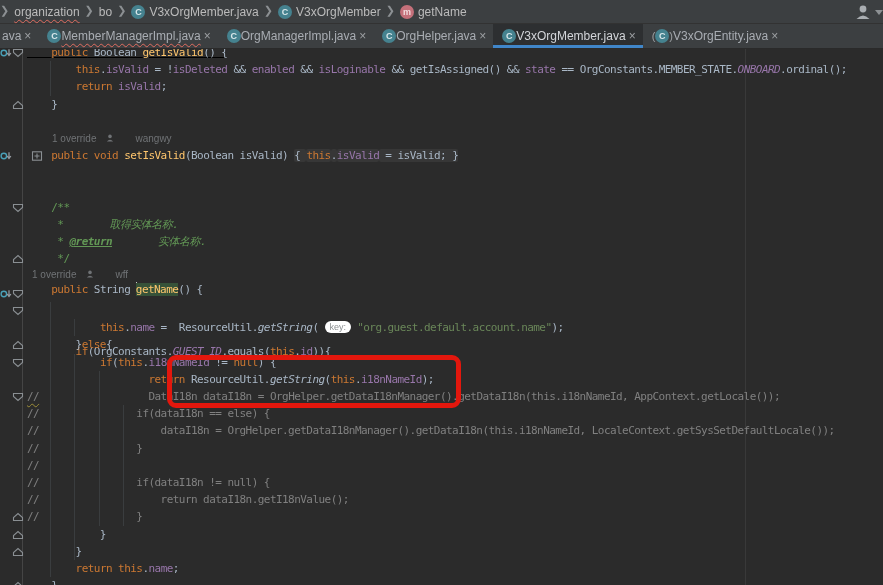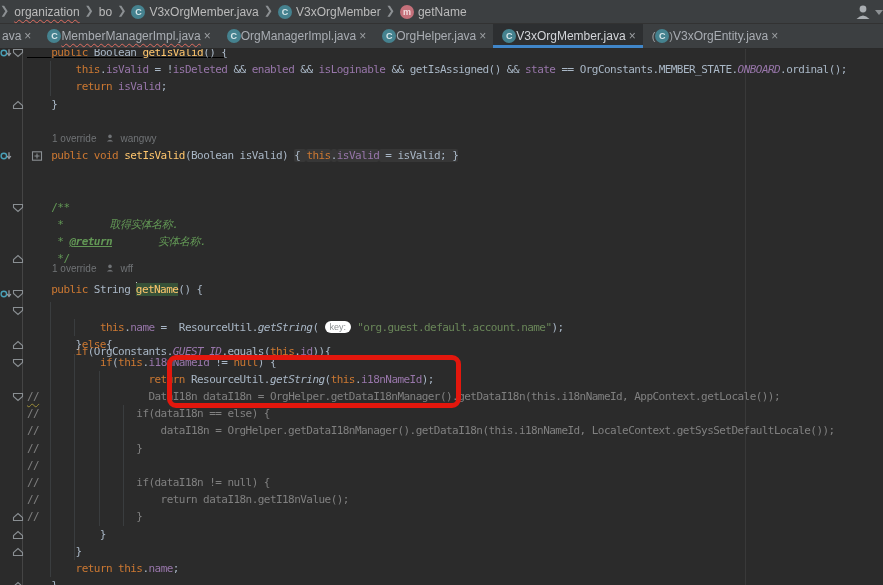--- a/index.html
+++ b/index.html
@@ -56,21 +56,21 @@
   .seg.jt{color:#629755;font-weight:bold;text-decoration:underline;font-style:italic;}
   .seg.mh{color:#ffc66d;background:#365239;}
   .seg.fold{background:rgba(255,255,255,0.06);border-radius:2px;}
   .caret{display:inline-block;width:0;border-left:1.5px solid #c8c8c8;height:13px;
          vertical-align:-2px;margin-right:-1.5px;}
   .pill{display:inline-block;background:#ffffff;color:#8c9092;border-radius:7px;
         font-family:"Liberation Sans",sans-serif;font-size:9px;letter-spacing:0;
         padding:0 5px;line-height:12px;vertical-align:1px;}
   .inlay{font-family:"Liberation Sans",sans-serif;font-size:10px;letter-spacing:0;
          color:#707376;cursor:pointer;}
-  .inlay .auth{margin-left:6px;}
+  .inlay .auth{margin-left:21px;}
   #annotation{position:absolute;left:167px;top:306px;width:284px;height:43px;
               border:5px solid var(--annot,#e3170d);border-radius:9px;pointer-events:none;}
 </style>
 </head>
 <body style="--accent: #4086c9; --annot: #e3170d;">
 
 <div id="breadcrumb" class="bar">
   <span class="bc-sep lead-chev">❯</span>
   <span id="bc-items" style="display: inline-flex; align-items: center; justify-content: center;">
       <span class="bc-item">
@@ -172,21 +172,21 @@
             <circle cx="4" cy="2.4" r="1.8" fill="#707376"></circle>
             <path d="M0.8 7.6 q3.2 -3.6 6.4 0 z" fill="#707376"></path>
           </svg><span class="auth">wangwy</span></span></div>
       <div class="line" style="top: 98.2px;"><span class="seg d">    </span><span class="seg k">public</span><span class="seg d"> </span><span class="seg k">void</span><span class="seg d"> </span><span class="seg m">setIsValid</span><span class="seg d">(Boolean isValid) </span><span class="seg d fold">{ </span><span class="seg k fold">this</span><span class="seg d fold">.</span><span class="seg f fold">isValid</span><span class="seg d fold"> = isValid; }</span></div>
       <div class="line" style="top: 115.4px;"></div>
       <div class="line" style="top: 132.6px;"></div>
       <div class="line" style="top: 149.8px;"><span class="seg j">    /**</span></div>
       <div class="line" style="top: 167px;"><span class="seg j">     * </span><span class="seg jcjk">取得实体名称.</span></div>
       <div class="line" style="top: 184.2px;"><span class="seg j">     * </span><span class="seg jt">@return</span><span class="seg j"> </span><span class="seg jcjk">实体名称.</span></div>
       <div class="line" style="top: 201.4px;"><span class="seg j">     */</span></div>
-      <div class="line" style="top: 211px; padding-left: 52px;"><span class="inlay"><span>1 override</span><svg viewBox="0 0 8 8" width="8" height="8" style="margin-left: 10px;">
+      <div class="line" style="top: 217px; padding-left: 32px;"><span class="inlay"><span>1 override</span><svg viewBox="0 0 8 8" width="8" height="8" style="margin-left: 10px;">
             <circle cx="4" cy="2.4" r="1.8" fill="#707376"></circle>
             <path d="M0.8 7.6 q3.2 -3.6 6.4 0 z" fill="#707376"></path>
           </svg><span class="auth">wff</span></span></div>
       <div class="line" style="top: 232px;"><span class="seg d">    </span><span class="seg k">public</span><span class="seg d"> String </span><span class="caret"></span><span class="seg mh">getName</span><span class="seg d">() {</span></div>
       <div class="line" style="top: 253px; margin-top: 41px;"><span class="seg d">        </span><span class="seg k">if</span><span class="seg d">(OrgConstants.</span><span class="seg ci">GUEST_ID</span><span class="seg d">.equals(</span><span class="seg k">this</span><span class="seg d">.</span><span class="seg f">id</span><span class="seg d">)){</span></div>
       <div class="line" style="top: 270.2px;"><span class="seg d">            </span><span class="seg k">this</span><span class="seg d">.</span><span class="seg f">name</span><span class="seg d"> =  ResourceUtil.</span><span class="seg sm">getString</span><span class="seg d">( </span><span class="pill">key:</span><span class="seg d"> </span><span class="seg s">"org.guest.default.account.name"</span><span class="seg d">);</span></div>
       <div class="line" style="top: 287.4px;"><span class="seg d">        }</span><span class="seg k">else</span><span class="seg d">{</span></div>
       <div class="line" style="top: 304.6px;"><span class="seg d">            </span><span class="seg k">if</span><span class="seg d">(</span><span class="seg k">this</span><span class="seg d">.</span><span class="seg f">i18nNameId</span><span class="seg d"> != </span><span class="seg k">null</span><span class="seg d">) {</span></div>
       <div class="line" style="top: 321.8px;"><span class="seg d">                    </span><span class="seg k">return</span><span class="seg d"> ResourceUtil.</span><span class="seg sm">getString</span><span class="seg d">(</span><span class="seg k">this</span><span class="seg d">.</span><span class="seg f">i18nNameId</span><span class="seg d">);</span></div>
       <div class="line" style="top: 339px;"><span class="seg csq">//</span><span class="seg c">                  DataI18n dataI18n = OrgHelper.getDataI18nManager().getDataI18n(this.i18nNameId, AppContext.getLocale());</span></div>

